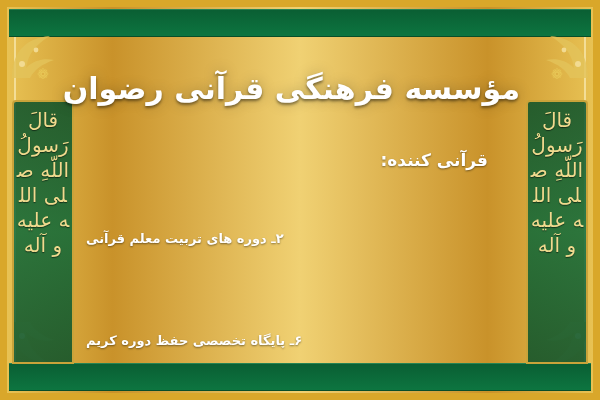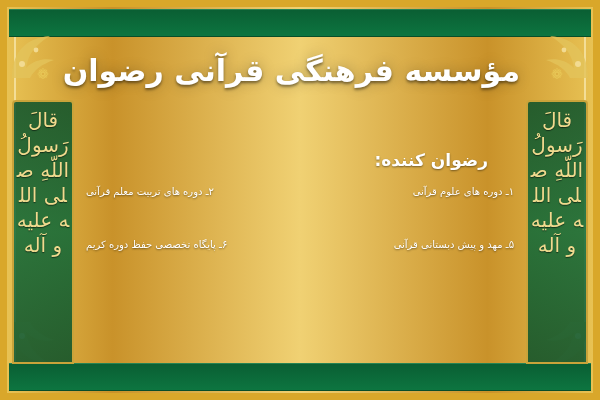--- a/index.html
+++ b/index.html
@@ -126,21 +126,21 @@
     font-size: 14px;
     text-align: center;
     line-height: 16px;
   }
   #ornament-left { left: 35px; }
   #ornament-right { right: 35px; }
 
   
   #title {
     position: absolute;
-    top: 48px;
+    top: 66px;
     left: 80px;
     right: 80px;
     text-align: center;
     direction: rtl;
     color: #ffffff;
     font-family: "DejaVu Sans", sans-serif;
     font-size: 30px;
     font-weight: bold;
     line-height: 1.5;
     text-shadow: 0 2px 3px rgba(0,0,0,0.45), 0 0 14px rgba(0,0,0,0.25);
@@ -169,26 +169,27 @@
   .course-row {
     display: flex;
     flex-direction: row;
     justify-content: space-between;
     align-items: center;
     margin-bottom: 21px;
     gap: 10px;
   }
   .course-item {
     flex: 1 1 50%;
-    font-size: 10px;
-    font-weight: normal;
+    font-size: 13px;
+    font-weight: bold;
     color: #ffffff;
     text-shadow: 0 1px 2px rgba(0,0,0,0.45);
     white-space: nowrap;
     text-align: center;
+    margin-top: 45px;
   }
   .course-item.right { text-align: right; }
   .course-item.left { text-align: left; }
 </style>
 </head>
 <body>
 
 <div id="poster">
 
   <div id="texture"></div>
@@ -234,29 +235,27 @@
   <div class="side-panel" id="side-panel-right">
     <div class="calli">قالَ رَسولُ اللّهِ صلی الله علیه و آله</div>
   </div>
 
   <div class="panel-ornament" id="ornament-left">❁</div>
   <div class="panel-ornament" id="ornament-right">❁</div>
 
   <div id="title">مؤسسه فرهنگی قرآنی رضوان</div>
 
   <div id="content">
-    <div id="organizer">رضوان کننده:</div>
+    <div id="organizer">قرآنی کننده:</div>
 
     <div class="course-row">
-      <div class="course-item right">۱ـ دوره های علوم قرآنی</div>
       <div class="course-item left">۲ـ دوره های تربیت معلم قرآنی</div>
     </div>
 
     <div class="course-row">
     </div>
 
     <div class="course-row">
-      <div class="course-item right">۵ـ مهد و پیش دبستانی قرآنی</div>
       <div class="course-item left">۶ـ پایگاه تخصصی حفظ دوره کریم</div>
     </div>
   </div>
 
 </div>
 
 </body></html>

